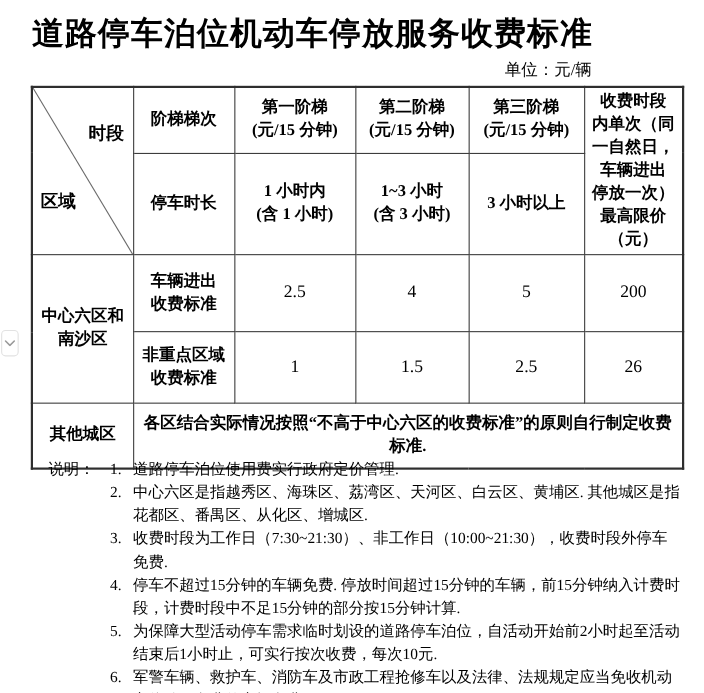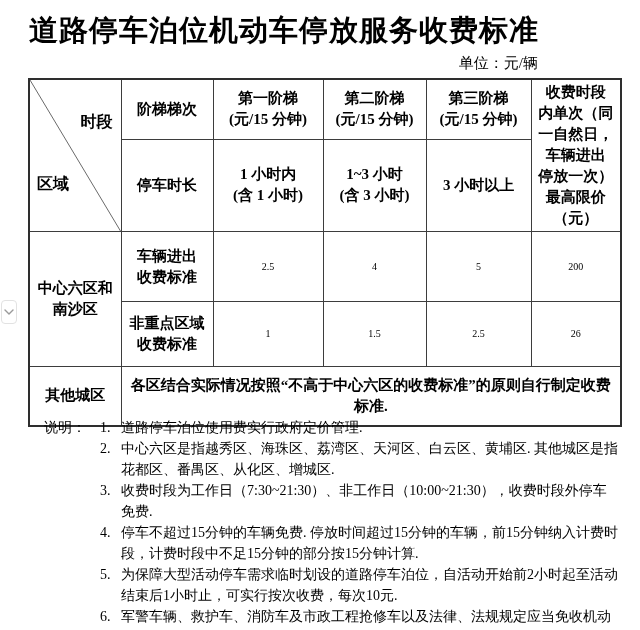--- a/index.html
+++ b/index.html
@@ -24,21 +24,21 @@
     width:592px; border-collapse:collapse; table-layout:fixed;
     border:2px solid #2e2e2e;
   }
   table.fee td {
     border:1.5px solid #3d3d3d;
     text-align:center; vertical-align:middle;
     font-size:15px; font-weight:bold; line-height:1.4;
     padding:2px;
   }
   table.fee td.pre { white-space:pre-line; }
-  table.fee td.num { font-weight:normal; font-size:10px; }
+  table.fee td.num { font-weight:normal; font-size:16px; }
   tr.r1 { height:55px; }
   tr.r2 { height:84px; }
   tr.r3 { height:70px; }
   tr.r4 { height:65px; }
   tr.r5 { height:59px;padding-left:42px; }
 
   td.corner { position:relative; padding:0; }
   .diag { position:absolute; top:0; left:0; width:100%; height:100%; display:block; }
   .corner-time { position:absolute; top:31px; right:8px; font-weight:bold; font-size:16px; }
   .corner-region { position:absolute; bottom:36px; left:7px; font-weight:bold; font-size:16px; }

